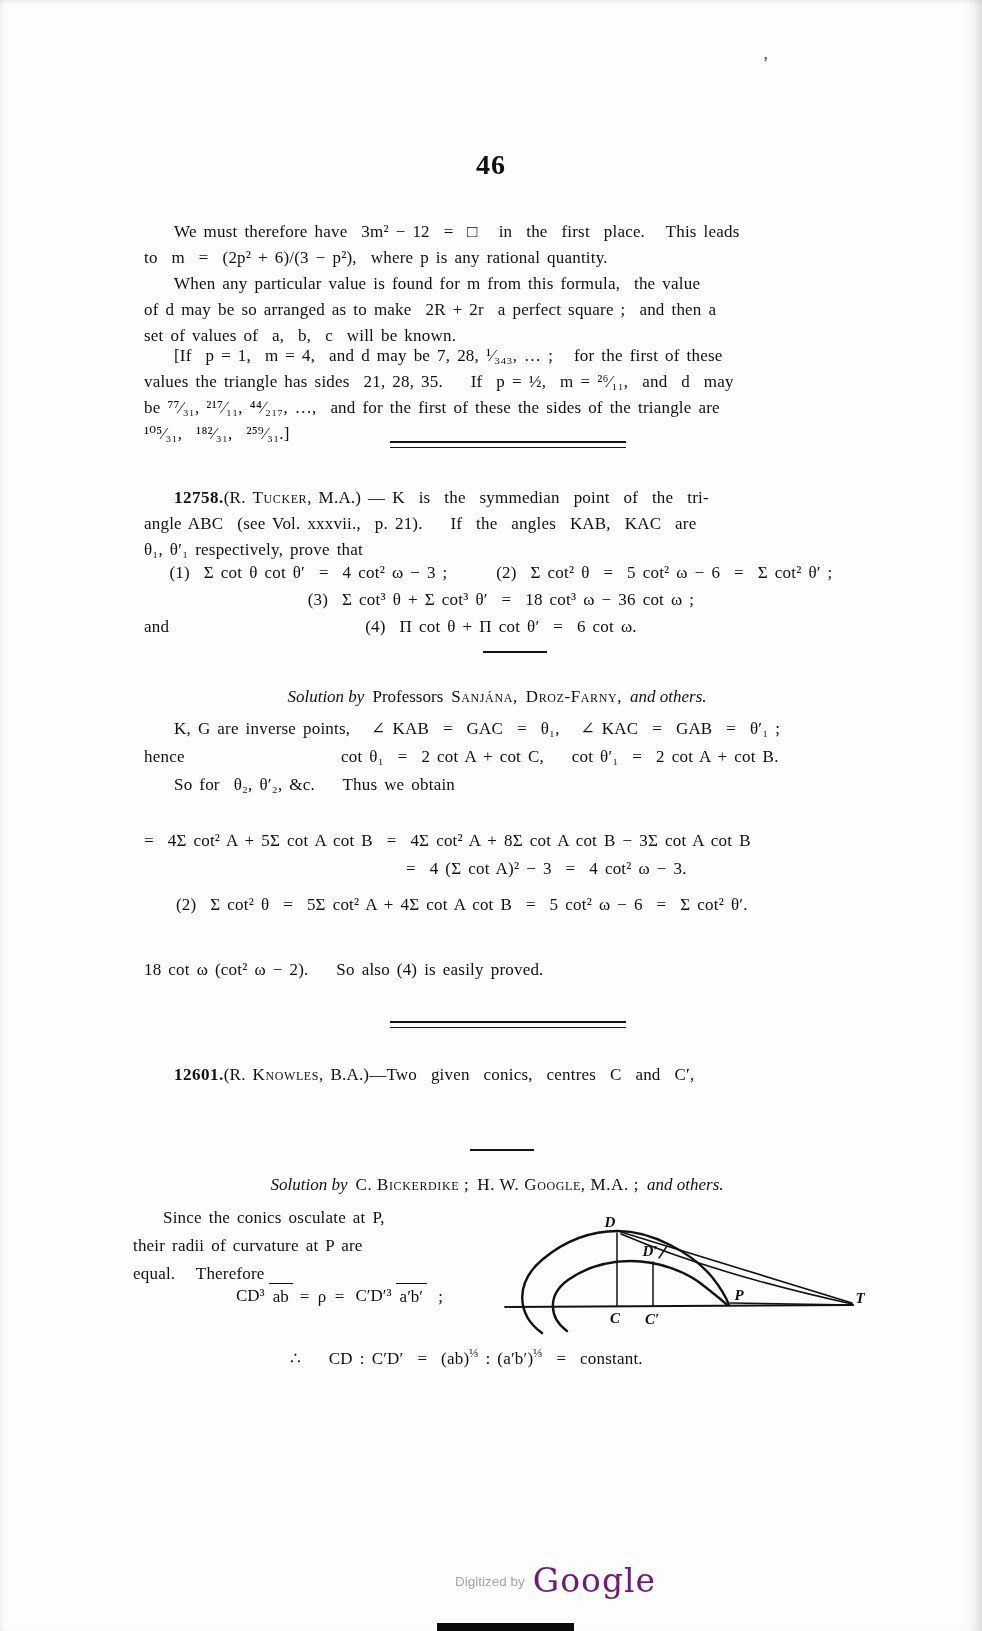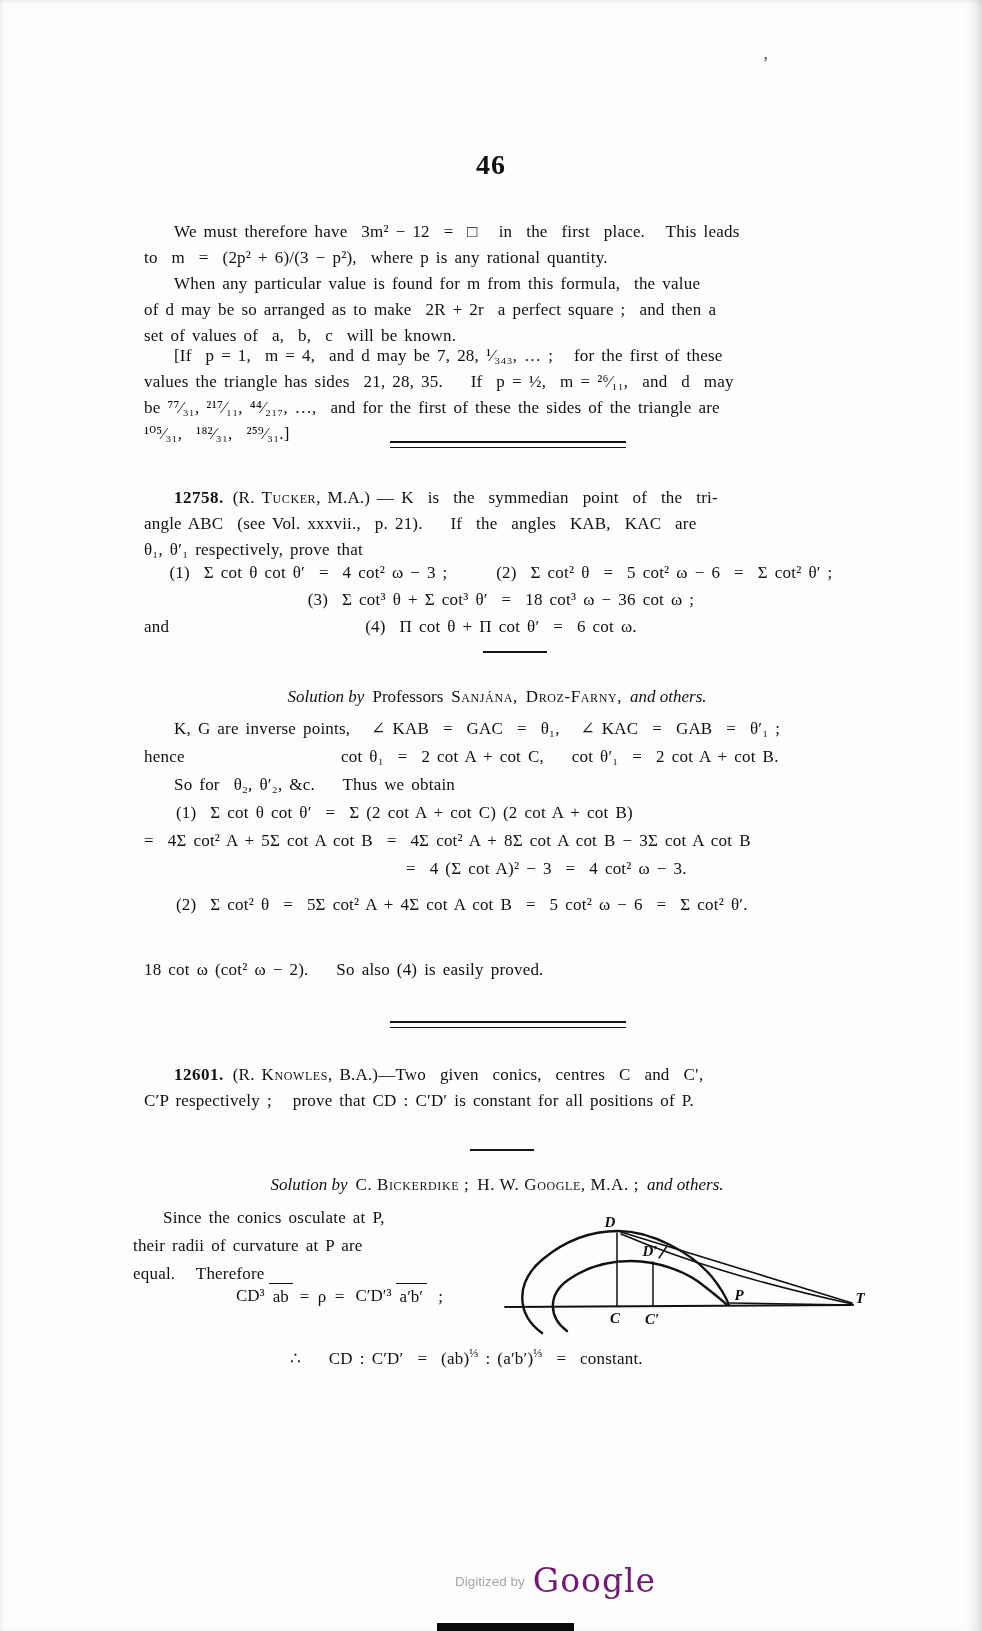--- a/index.html
+++ b/index.html
@@ -9,21 +9,21 @@
     font-family:"Liberation Serif","DejaVu Serif",serif;
     font-size:17px;line-height:26px;
     box-shadow:inset -14px 0 18px -14px rgba(0,0,0,.25), inset 3px 3px 10px -6px rgba(0,0,0,.2);
   }
   .abs{position:absolute;}
   .line{white-space:pre;word-spacing:2.5px;letter-spacing:.2px;}
   .indent{padding-left:30px;}
   .center{text-align:center;}
   .sc{font-variant:small-caps;letter-spacing:.6px;}
   .it{font-style:italic;}
-  .pnum{font-weight:bold;letter-spacing:.5px;margin-right:9px;text-align:right;}
+  .pnum{font-weight:bold;letter-spacing:.5px;text-align:right;}
   .textblock{left:144px;width:714px;}
   .rule-double{height:4px;border-top:2.5px solid #151515;border-bottom:1.5px solid #151515;}
   .rule-short{border-top:2.5px solid #151515;width:64px;}
   .heading span{margin-right:8px;}
   .frac{display:inline-flex;flex-direction:row;text-align:center;vertical-align:middle;margin:0 7px;}
   .frac .den{border-top:1.6px solid #101010;padding:0 4px;}
   .frac .num{padding:0 4px;}
   .formula-row{display:flex;align-items:center;white-space:pre;}
   sup.third{font-size:12px;vertical-align:super;line-height:0;}
   #pageno{font-size:28px;font-weight:bold;letter-spacing:1px;line-height:30px;}
@@ -81,31 +81,29 @@
   </div>
 
   <div class="abs textblock line indent" style="top:716px;">K, G are inverse points,   ∠ KAB  =  GAC  =  θ₁,   ∠ KAC  =  GAB  =  θ′₁ ;</div>
 
   <div class="abs textblock" style="top:744px;">
     <span class="line abs" style="left:0;">hence</span>
     <div class="line" style="padding-left:197px;">cot θ₁  =  2 cot A + cot C,    cot θ′₁  =  2 cot A + cot B.</div>
   </div>
 
   <div class="abs textblock line indent" style="top:772px;">So for  θ₂, θ′₂, &amp;c.    Thus we obtain</div>
-  <div class="abs textblock line" style="top:800px;padding-left:32px;">(1)  Σ cot θ cot θ′  =  Σ (2 cot A + cot C) (2 cot A + cot B)</div>
   <div class="abs textblock line" style="top:828px;">=  4Σ cot² A + 5Σ cot A cot B  =  4Σ cot² A + 8Σ cot A cot B − 3Σ cot A cot B</div>
   <div class="abs textblock line" style="top:856px;padding-left:262px;">=  4 (Σ cot A)² − 3  =  4 cot² ω − 3.</div>
   <div class="abs textblock line" style="top:892px;padding-left:32px;">(2)  Σ cot² θ  =  5Σ cot² A + 4Σ cot A cot B  =  5 cot² ω − 6  =  Σ cot² θ′.</div>
   <div class="abs textblock line" style="top:957px;">18 cot ω (cot² ω − 2).    So also (4) is easily proved.</div>
 
   <div class="abs rule-double" style="left:390px;top:1021px;width:236px;"></div>
 
   <div class="abs textblock" style="top:1062px;">
     <div class="line indent"><span class="pnum">12601.</span><span>(R. </span><span class="sc">Knowles</span><span>, B.A.)—Two  given  conics,  centres  C  and  C′,</span></div>
-    <div class="line">C′P respectively ;   prove that CD : C′D′ is constant for all positions of P.</div>
   </div>
 
   <div class="abs rule-short" style="left:470px;top:1149px;"></div>
 
   <div class="abs textblock center heading" style="top:1172px;">
     <span class="it">Solution by</span><span class="sc">C. Bickerdike ;</span><span class="sc">H. W. Google, M.A. ;</span><span class="it">and others.</span>
   </div>
 
   <div class="abs" style="left:133px;top:1204px;width:340px;line-height:28px;">
     <div class="line indent">Since the conics osculate at P,</div>

